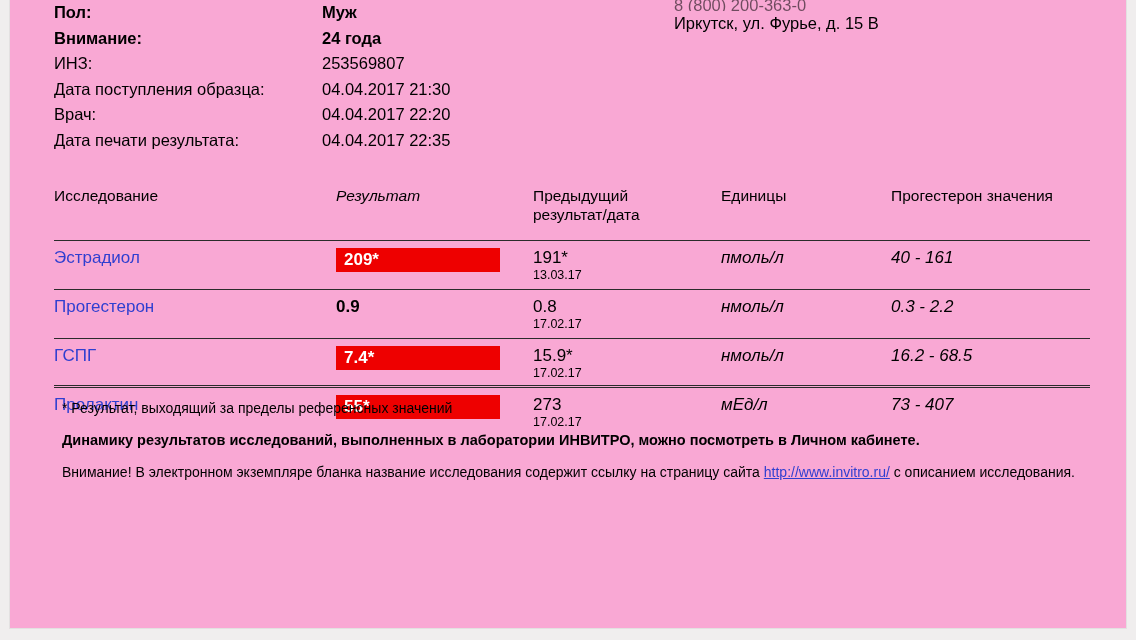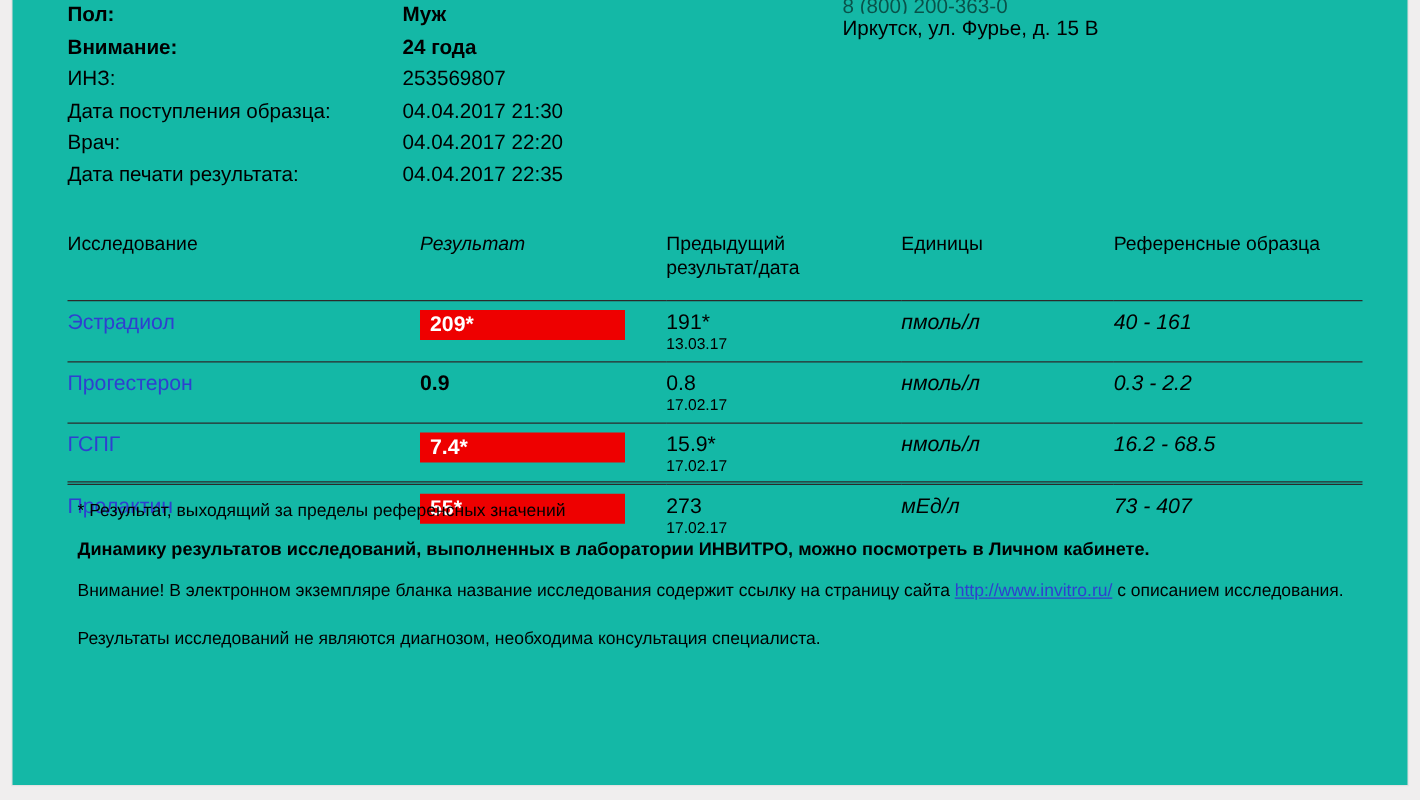--- a/index.html
+++ b/index.html
@@ -13,21 +13,21 @@
     overflow: hidden;
     font-family: "Liberation Sans", sans-serif;
     color: #000;
   }
   #sheet {
     position: absolute;
     left: 10px;
     top: 0;
     width: 1116px;
     height: 628px;
-    background: #14b8a6;
+    background: #f9a8d4;
     box-shadow: 0 0 0 1px #e3e1e1;
   }
   .content {
     position: absolute;
     left: 44px;
     top: 0;
     width: 1036px;
   }
 
   
@@ -192,21 +192,21 @@
   </div>
 
   <table class="results">
     <thead>
       <tr>
         <th class="col-name">Исследование</th>
         <th class="col-res">Результат</th>
         <th class="col-prev hdr-two-line">Предыдущий
 результат/дата</th>
         <th class="col-unit">Единицы</th>
-        <th class="col-ref">Референсные образца</th>
+        <th class="col-ref">Прогестерон значения</th>
       </tr>
     </thead>
     <tbody>
       <tr>
         <td>
           <span class="test-name">Эстрадиол</span>
         </td>
         <td>
           <span class="res-flag">209*</span>
         </td>
@@ -261,16 +261,15 @@
       </tr>
     </tbody>
   </table>
 
   <div class="bottom-rule"></div>
 
   <div class="notes">
     <p class="note">* Результат, выходящий за пределы референсных значений</p>
     <p class="note bold">Динамику результатов исследований, выполненных в лаборатории ИНВИТРО, можно посмотреть в Личном кабинете.</p>
     <p class="note"><span>Внимание! В электронном экземпляре бланка название исследования содержит ссылку на страницу сайта </span><span class="link">http://www.invitro.ru/</span><span> с описанием исследования.</span></p>
-    <p class="note spaced">Результаты исследований не являются диагнозом, необходима консультация специалиста.</p>
   </div>
 
 </div>
 
 </body></html>

